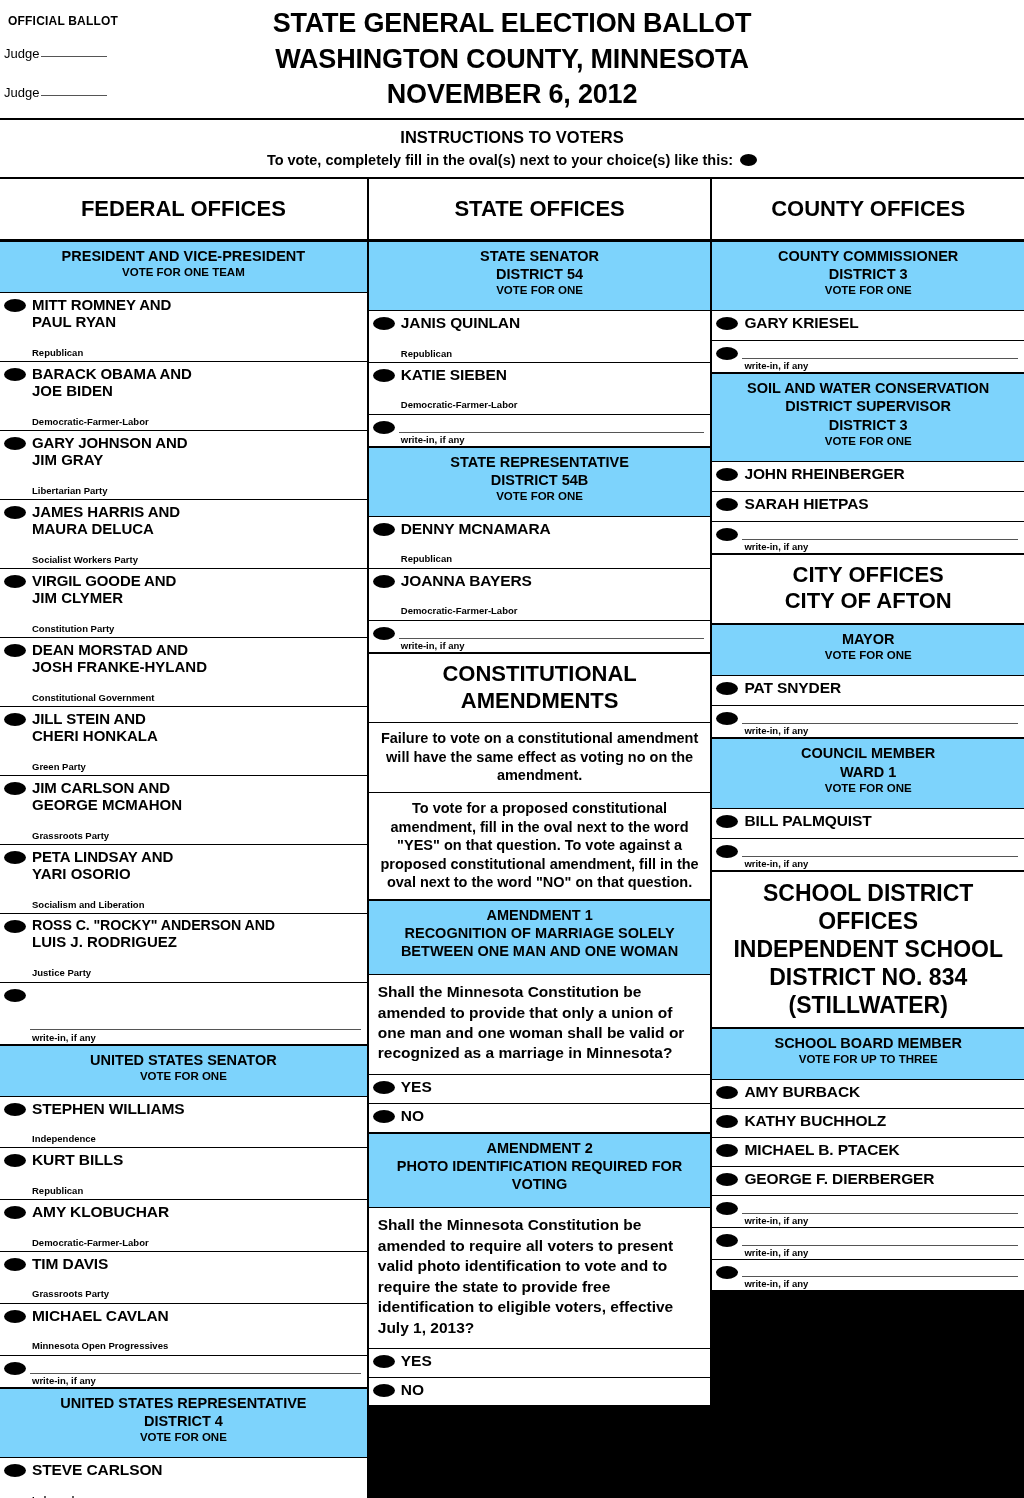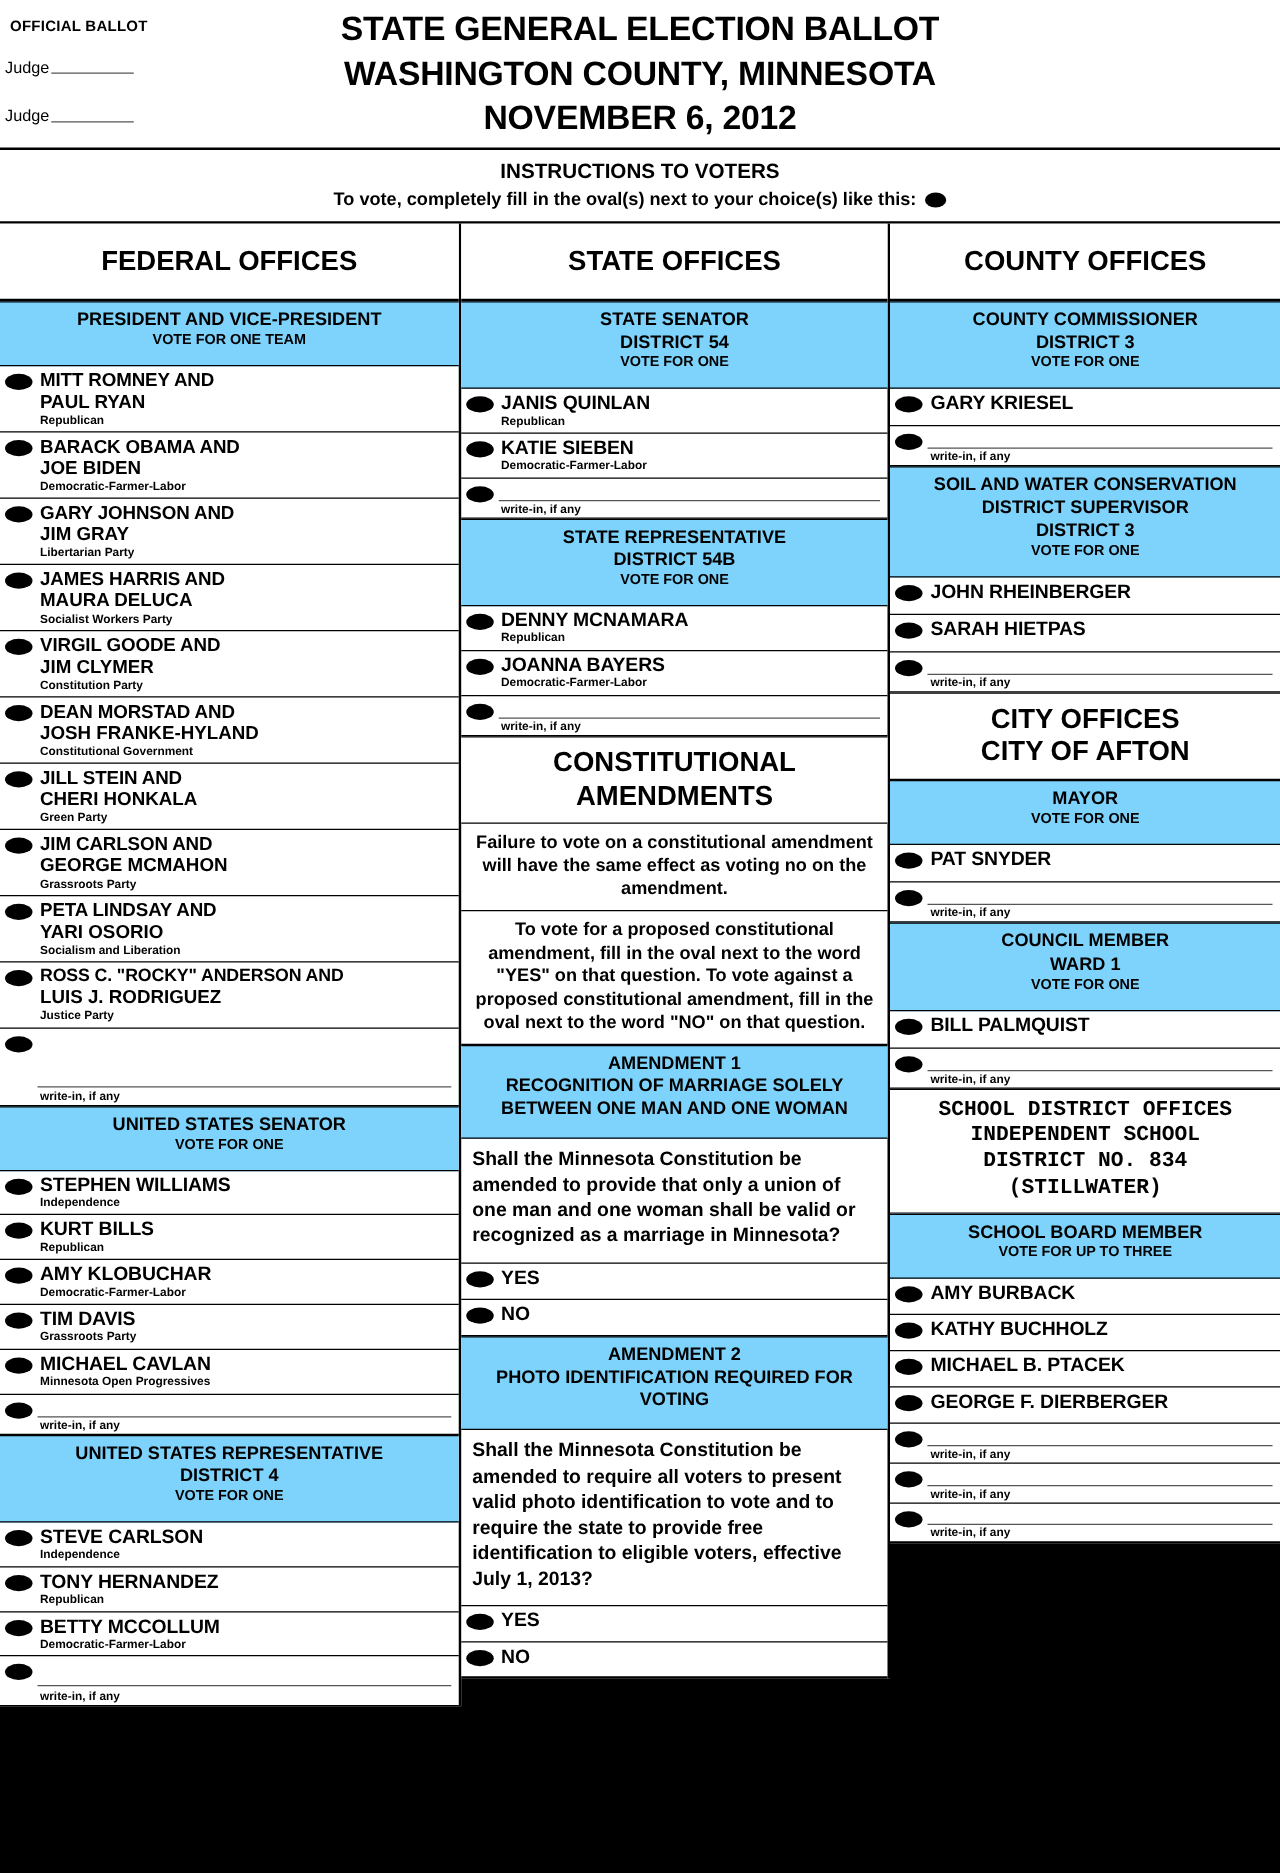--- a/index.html
+++ b/index.html
@@ -20,21 +20,21 @@
     height:120px;
     position:relative;
   }
   .official {
     position:absolute; left:8px; top:14px;
     font-size:12px; font-weight:bold; letter-spacing:.2px;
   }
   .judge {
     position:absolute; left:4px;
     font-size:13px; font-weight:normal;
-    display:flex; align-items:center;
+    display:flex; align-items:flex-start;
   }
   .judge .jline {
     display:inline-block; width:66px; border-bottom:1.5px solid #555;
     margin-left:2px; height:11px;
   }
   .judge1 { top:46px; }
   .judge2 { top:85px; }
   .titleblock {
     text-align:center; padding-top:6px;
   }
@@ -78,21 +78,21 @@
 
   
   .bigbanner {
     text-align:center;
     font-size:22px; font-weight:bold; line-height:1.22;
     padding:7px 6px 8px 6px;
     border-bottom:1.5px solid #000;
     border-top:1.5px solid #000;
     background:#fff;
   }
-  .bigbanner.small { font-size:17px;font-family:Liberation Mono, monospace; }
+  .bigbanner.small { font-size:23px; }
 
   
   .contesthead {
     background:#7dd3fc;
     border-top:1.5px solid #000;
     border-bottom:1.5px solid #000;
     text-align:center;
     padding:5px 4px 14px 4px;
   }
   .contesthead .office { font-size:14.5px; font-weight:bold; line-height:1.25; }
@@ -108,21 +108,21 @@
   }
   .cand:last-child { border-bottom:none; }
   .oval {
     position:absolute; left:4px; top:6px;
     width:22px; height:13px; background:#000; border-radius:50%;
   }
   .cand .nm {
     font-size:15px; font-weight:bold; line-height:1.12; letter-spacing:-0.1px;
   }
   .cand .nm2 { font-size:15px; font-weight:bold; line-height:1.12; }
-  .cand .party { font-size:9.5px; font-weight:bold; margin-top:1px; line-height:1.1; }
+  .cand .party { font-size:9.5px; font-weight:bold; margin-top:17px; line-height:1.1; }
 
   .cand.pres { padding-top:4px; padding-bottom:3px; }
   .cand.plain .nm { font-size:15.5px; }
   .cand.big .nm { font-size:15.5px; }
 
   
   .writein {
     position:relative;
     border-bottom:1.5px solid #000;
     padding:3px 6px 1px 32px;

